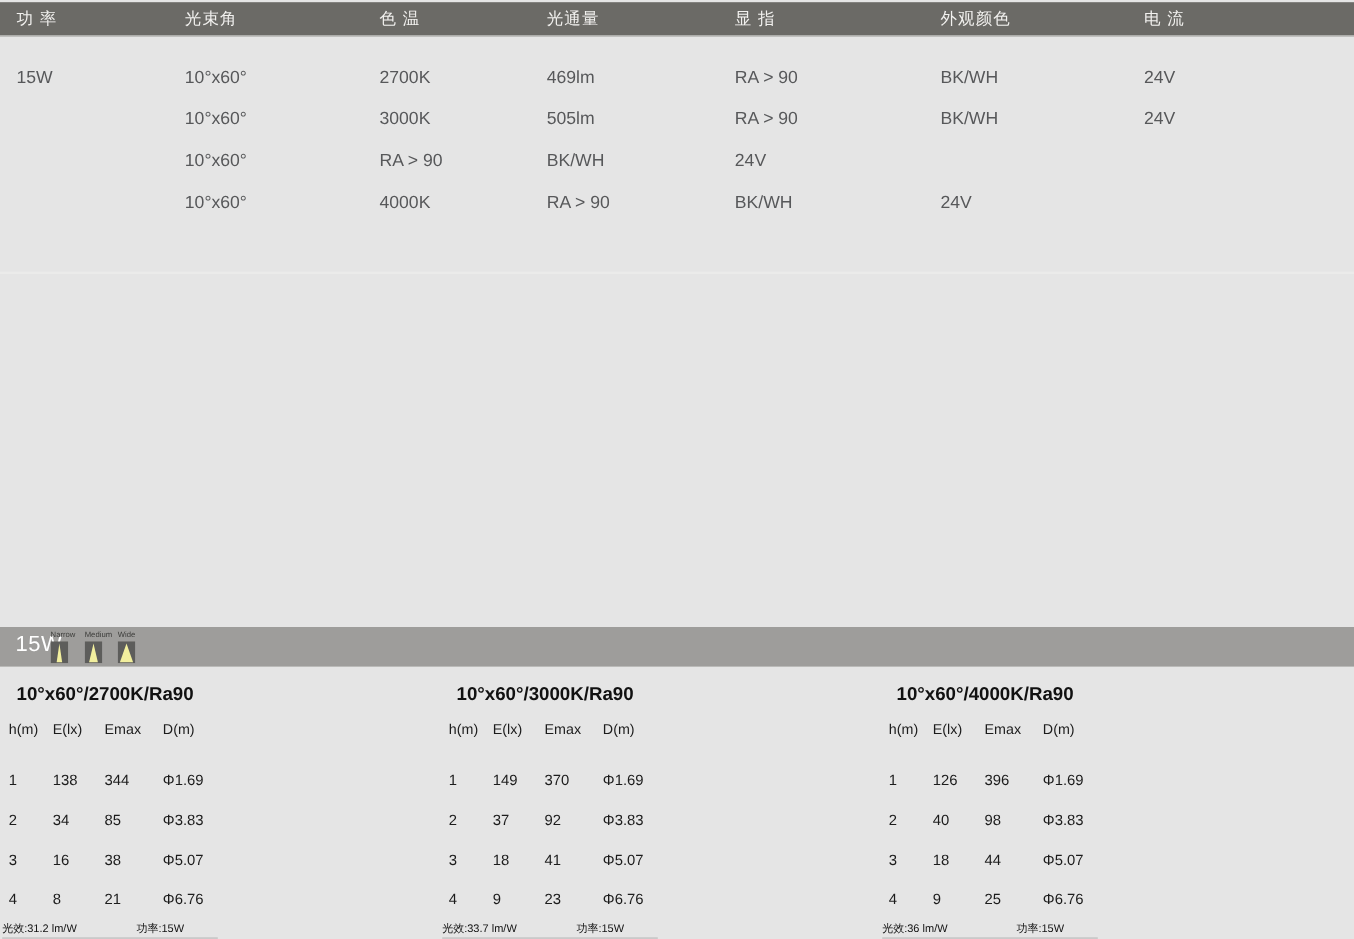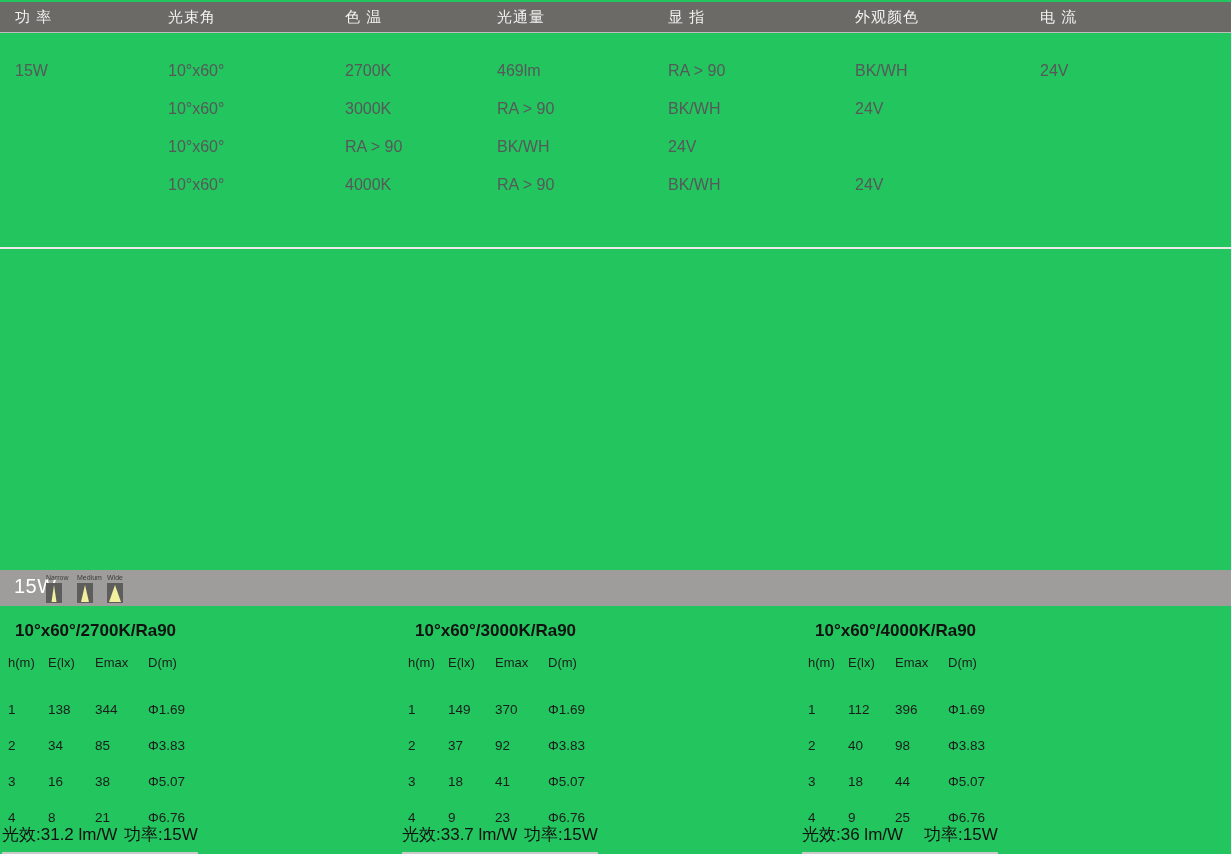--- a/index.html
+++ b/index.html
@@ -1,19 +1,19 @@
 <!DOCTYPE html>
 <html><head>
 <meta charset="utf-8">
 <style>
   html,body{margin:0;padding:0;background:#ffffff;}
   .page{
     position:relative;
     width:1231px;height:854px;
-    background:#22c55e;
+    background:#e5e5e5;
     font-family:"Liberation Sans","DejaVu Sans",sans-serif;
     overflow:hidden;
   }
   
   .spec-header{
     position:absolute;top:2px;left:0;right:0;height:30px;
     background:#6b6a66;
     border-bottom:1px solid #bdbdbb;
     display:grid;
     grid-template-columns:153px 177px 152px 171px 187px 185px 1fr;
@@ -68,22 +68,22 @@
     font-size:13px;line-height:16px;color:#1c1c1c;
   }
   .ph-rows{position:absolute;top:77px;left:0;right:0;}
   .ph-row{
     display:grid;grid-template-columns:40px 47px 53px 60px;
     padding-left:6px;
     height:36px;line-height:36px;
     font-size:13.5px;color:#1c1c1c;
   }
   .ph-foot{
-    position:absolute;top:212px;left:0;
-    font-size:17px;line-height:15px;color:#111111;
+    position:absolute;top:222px;left:0;
+    font-size:10px;line-height:15px;color:#111111;
     white-space:nowrap;
   }
   .ph-foot .fpower{position:absolute;left:122px;top:0;}
   .ph-underline{
     position:absolute;top:237px;left:0;width:196px;height:2px;
     background:#c9c9c9;
   }
 </style>
 </head>
 <body>
@@ -107,20 +107,21 @@
       <span>2700K</span>
       <span>469lm</span>
       <span>RA &gt; 90</span>
       <span>BK/WH</span>
       <span>24V</span>
     </div>
     <div class="spec-row">
       <span></span>
       <span>10°x60°</span>
       <span>3000K</span>
+      <span>505lm</span>
       <span>RA &gt; 90</span>
       <span>BK/WH</span>
       <span>24V</span>
     </div>
     <div class="spec-row">
       <span></span>
       <span>10°x60°</span>
       <span>RA &gt; 90</span>
       <span>BK/WH</span>
       <span>24V</span>
@@ -257,21 +258,21 @@
     <h3>10°x60°/4000K/Ra90</h3>
     <div class="ph-head">
       <span>h(m)</span>
       <span>E(lx)</span>
       <span>Emax</span>
       <span>D(m)</span>
     </div>
     <div class="ph-rows">
       <div class="ph-row">
         <span>1</span>
-        <span>112</span>
+        <span>126</span>
         <span>396</span>
         <span>Φ1.69</span>
       </div>
       <div class="ph-row">
         <span>2</span>
         <span>40</span>
         <span>98</span>
         <span>Φ3.83</span>
       </div>
       <div class="ph-row">

